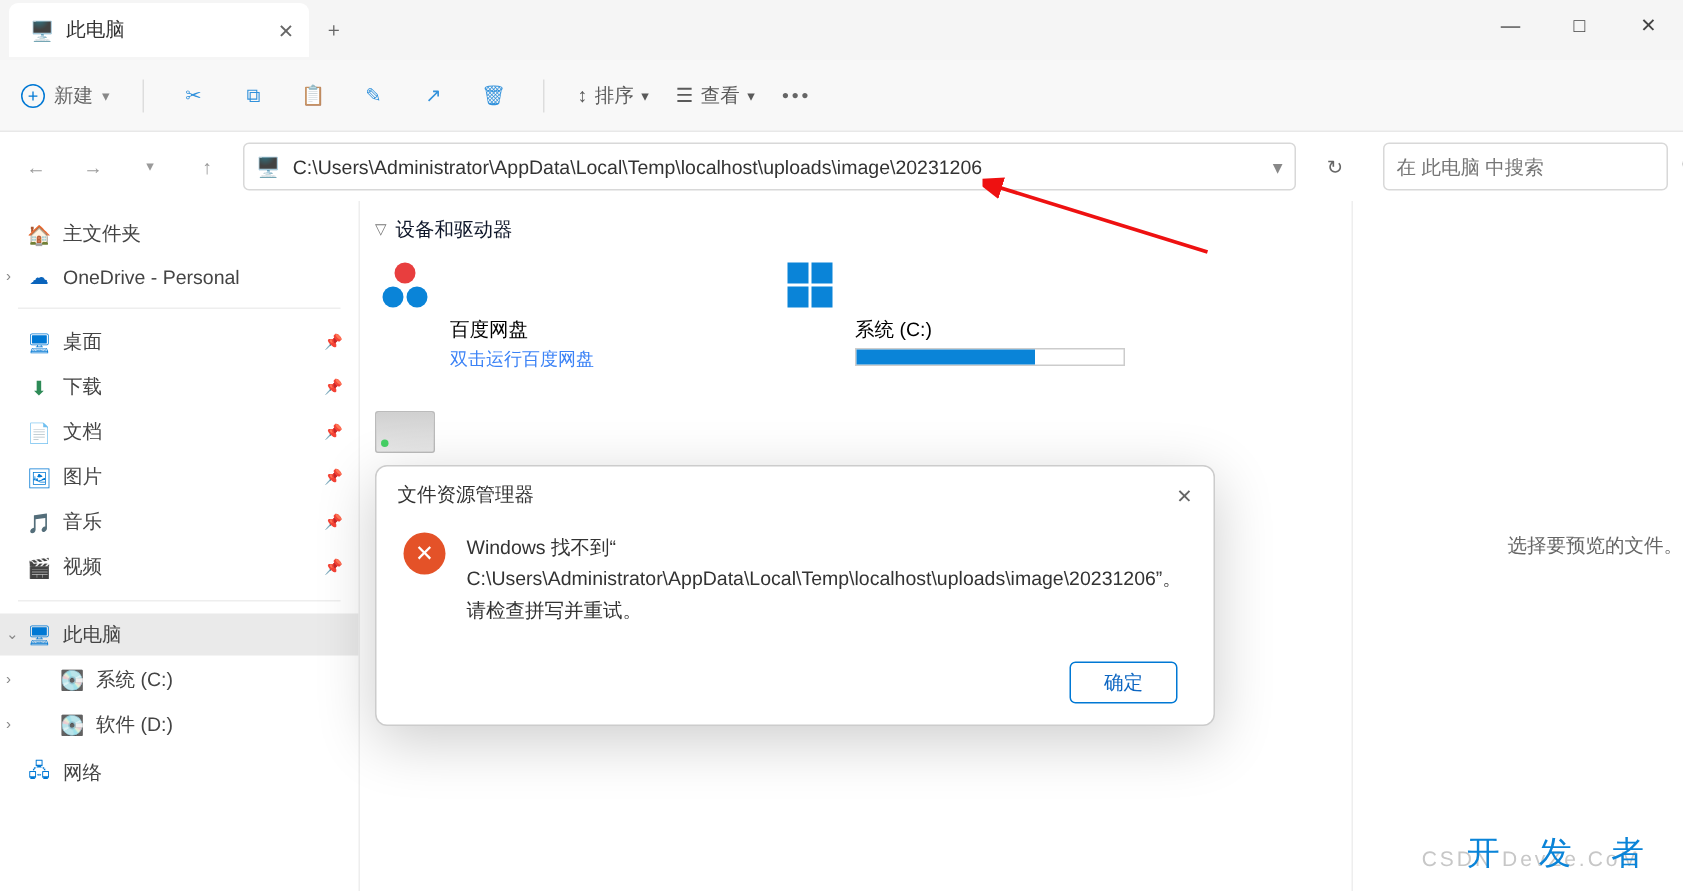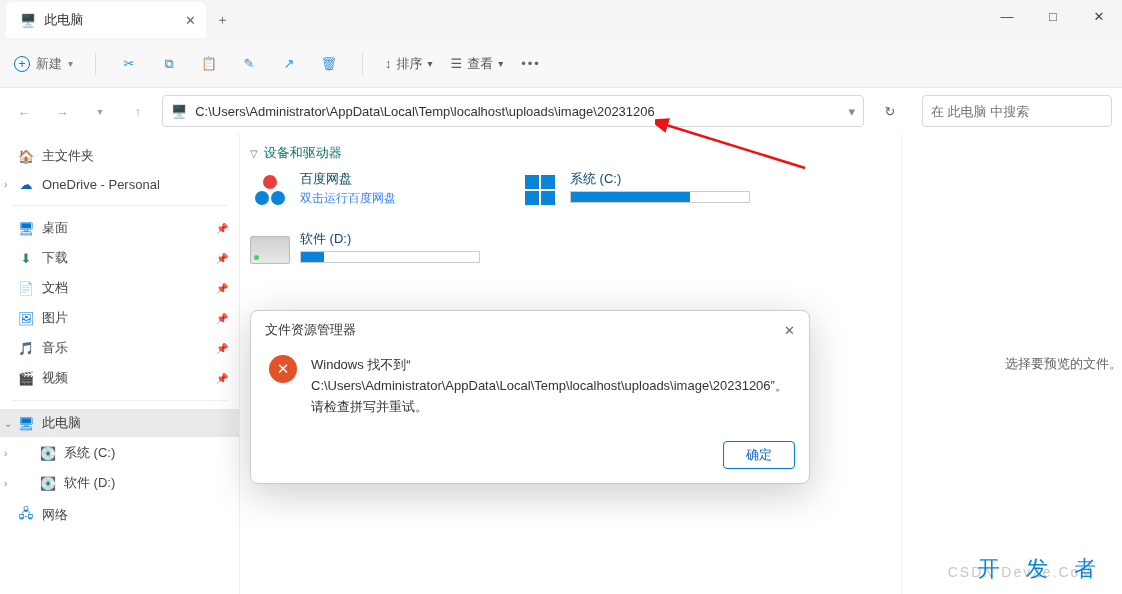--- a/index.html
+++ b/index.html
@@ -43,38 +43,38 @@
 .home-ico{color:#e9a23a;} .onedrive-ico{color:#0a64bc;} .desktop-ico{color:#0078d4;} .down-ico{color:#2e8b57;} .doc-ico{color:#2b579a;} .pic-ico{color:#0078d4;} .music-ico{color:#e24585;} .video-ico{color:#7b2ea8;} .pc-ico{color:#0078d4;} .drive-ico{color:#0078d4;} .drive2-ico{color:#666;} .net-ico{color:#0078d4;}
 
 .main { flex:1; display:flex; position:relative; }
 .content { flex:1; padding:10px 10px; border-right:1px solid #eee; position:relative; }
 .preview { width:220px; display:flex; align-items:center; justify-content:flex-end; color:#666; font-size:13px; position:relative; }
 .sectionhdr { display:flex; align-items:center; gap:6px; color:#222; margin-bottom:8px; }
 .sectionhdr span.car { color:#777; font-size:10px; }
 .devgrid { display:flex; flex-wrap:wrap; gap:20px 30px; }
 .dev { width:240px; display:flex; gap:10px; }
 .devicon { width:40px; height:40px; display:flex; align-items:center; justify-content:center; font-size:26px; }
-.devtxt .t { color:#0c4a6e; }
+.devtxt .t { color:#000000;margin-top:41px; }
 .devtxt .sub { color:#3b82f6; font-size:12px; margin-top:2px; }
 .bar { width:180px; height:12px; border:1px solid #ccc; background:#fff; margin:3px 0 2px; position:relative; }
 .bar .fill { position:absolute; top:0; left:0; bottom:0; background:#0a84d8; }
 .driveimg { width:40px; height:28px; background:linear-gradient(#d0d0d0,#e8e8e8); border:1px solid #bbb; border-radius:2px; position:relative; }
 .driveimg::after { content:""; position:absolute; left:3px; bottom:3px; width:5px; height:5px; background:#45d065; border-radius:50%; }
 .winlogo { display:grid; grid-template-columns:14px 14px; grid-template-rows:14px 14px; gap:2px; }
 .winlogo div { background:#0a84d8; }
 .baidu { position:relative; width:36px; height:36px; border-radius:50%; background:#fff; }
 .baidu::before{content:"";position:absolute;width:14px;height:14px;border-radius:50%;background:#e83e3e;top:3px;left:11px;}
 .baidu::after{content:"";position:absolute;width:14px;height:14px;border-radius:50%;background:#0a84d8;bottom:3px;left:3px;box-shadow:16px 0 #0a84d8;}
 
 .dialog { position:absolute; left:250px; top:310px; width:560px; background:#fff; border:1px solid #ccc; border-radius:8px; box-shadow:0 10px 40px rgba(0,0,0,.2); z-index:10; }
 .dlg-title { display:flex; align-items:center; justify-content:space-between; padding:10px 14px; font-size:13px; }
 .dlg-body { display:flex; gap:14px; padding:6px 18px 16px; }
 .dlg-erricon { width:28px; height:28px; border-radius:50%; background:#e45228; color:#fff; display:flex; align-items:center; justify-content:center; font-size:15px; flex-shrink:0; }
 .dlg-msg { line-height:1.6; font-size:13px; }
-.dlg-foot { padding:8px 14px 14px; text-align:right; }
+.dlg-foot { padding:8px 24px 14px; text-align:right; }
 .okbtn { border:1px solid #0078d4; background:#fff; color:#0d66c2; padding:4px 22px; border-radius:4px; font-size:13px; }
 
 .arrow { position:absolute; left:655px; top:118px; z-index:5; pointer-events:none; }
 
 .wm1 { position:absolute; right:16px; bottom:10px; font-size:22px; color:#0a84d8; letter-spacing:10px; font-weight:500; }
 .wm2 { position:absolute; right:28px; bottom:14px; font-size:14px; color:#c7c7c7; letter-spacing:2px; }
 </style>
 </head>
 <body>
 
@@ -197,21 +197,21 @@
     <div class="srow">
         <span class="ico net-ico">🖧</span>
         <span>网络</span>
       </div>
   </div>
 
   <div class="main">
     <div class="content">
       <div class="sectionhdr">
         <span class="car">▽</span>
-        <span style="color:#0f766e">设备和驱动器</span>
+        <span style="color:#0f172a">设备和驱动器</span>
       </div>
       <div class="devgrid">
         <div class="dev">
           <div class="devicon">
               <div class="baidu"></div>
             </div>
           <div class="devtxt">
             <div class="t">百度网盘</div>
             <div class="sub">双击运行百度网盘</div>
           </div>

